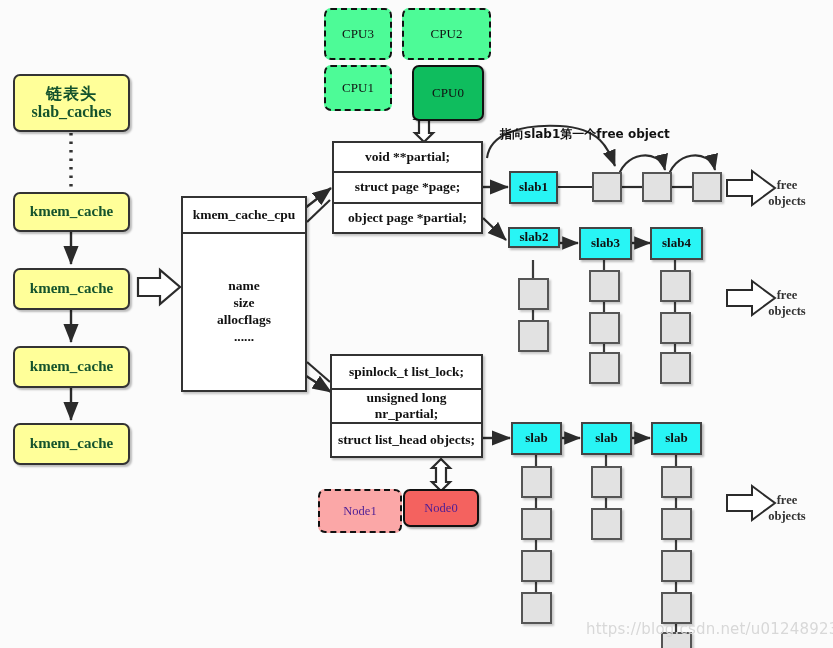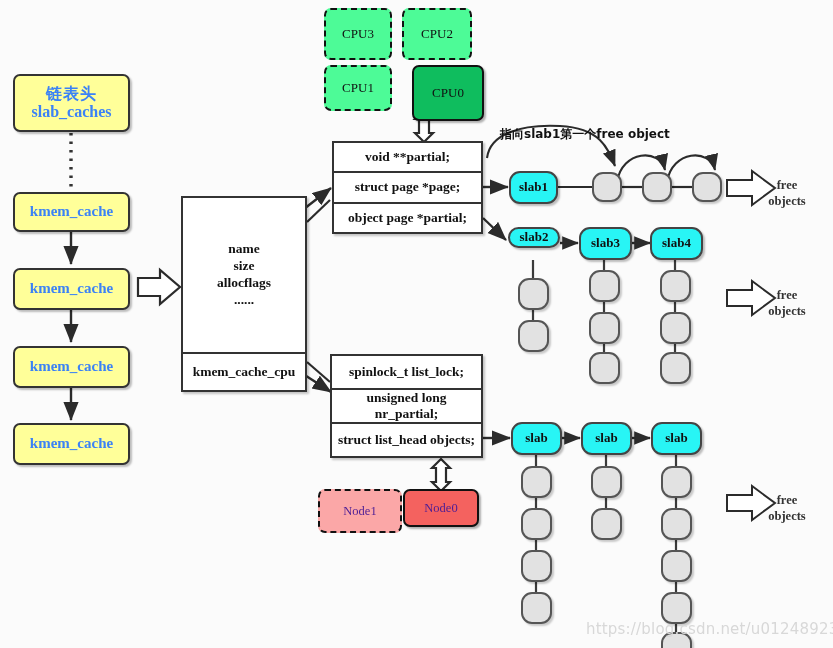--- a/index.html
+++ b/index.html
@@ -7,27 +7,27 @@
     width:833px;height:648px;
     background:#fbfbfb;
     font-family:"Liberation Serif", serif;
     position:relative;
     overflow:hidden;
   }
   #stage{position:absolute;left:0;top:0;width:833px;height:648px;}
   .svg-layer{position:absolute;left:0;top:0;width:833px;height:648px;pointer-events:none;}
 
   .box{position:absolute;box-sizing:border-box;display:flex;align-items:center;justify-content:center;
-       text-align:center;line-height:1.15;border-radius:11px;}
+       text-align:center;line-height:1.15;}
 
   
   .yellow{
     background:#ffff99;border:2px solid #333;border-radius:7px;
     box-shadow:2px 2px 2px rgba(0,0,0,.25);
-    font-weight:bold;color:#3b82f6;
+    font-weight:bold;color:#14532d;
   }
   .head-box{font-size:16px;flex-direction:column;}
   .head-box .cn{font-family:"DejaVu Sans", sans-serif;font-size:16px;font-weight:bold;letter-spacing:1px;}
   .head-box .en{font-size:16px;}
   .kmem{font-size:15px;}
 
   
   .struct{
     background:#fff;border:2px solid #333;
     box-shadow:2px 2px 2px rgba(0,0,0,.22);
@@ -176,29 +176,29 @@
     <span>kmem_cache</span>
   </div>
   <div class="box yellow kmem" style="left:13px;top:346px;width:117px;height:42px;">
     <span>kmem_cache</span>
   </div>
   <div class="box yellow kmem" style="left:13px;top:423px;width:117px;height:42px;">
     <span>kmem_cache</span>
   </div>
 
   <div class="struct" style="left:181px;top:196px;width:126px;height:196px;">
+    <div class="row" style="flex:0 0 36px;">
+      <span>kmem_cache_cpu</span>
+    </div>
     <div class="row multiline" style="flex:1 1 auto;">
       <span>name</span>
       <span>size</span>
       <span>allocflags</span>
       <span>......</span>
     </div>
-    <div class="row" style="flex:0 0 36px;">
-      <span>kmem_cache_cpu</span>
-    </div>
   </div>
 
   <div class="struct" style="left:332px;top:141px;width:151px;height:93px;">
     <div class="row">
       <span>void **partial;</span>
     </div>
     <div class="row">
       <span>struct page *page;</span>
     </div>
     <div class="row">
@@ -214,21 +214,21 @@
       <span>unsigned long nr_partial;</span>
     </div>
     <div class="row">
       <span>struct list_head objects;</span>
     </div>
   </div>
 
   <div class="box cpu inactive" style="left:324px;top:8px;width:68px;height:52px;">
     <span>CPU3</span>
   </div>
-  <div class="box cpu inactive" style="left:402px;top:8px;width:70px;height:52px;">
+  <div class="box cpu inactive" style="left:402px;top:8px;width:89px;height:52px;">
     <span>CPU2</span>
   </div>
   <div class="box cpu inactive" style="left:324px;top:65px;width:68px;height:46px;">
     <span>CPU1</span>
   </div>
   <div class="box cpu active" style="left:412px;top:65px;width:72px;height:56px;">
     <span>CPU0</span>
   </div>
 
   <div class="box node inactive" style="left:318px;top:489px;width:84px;height:44px;">

